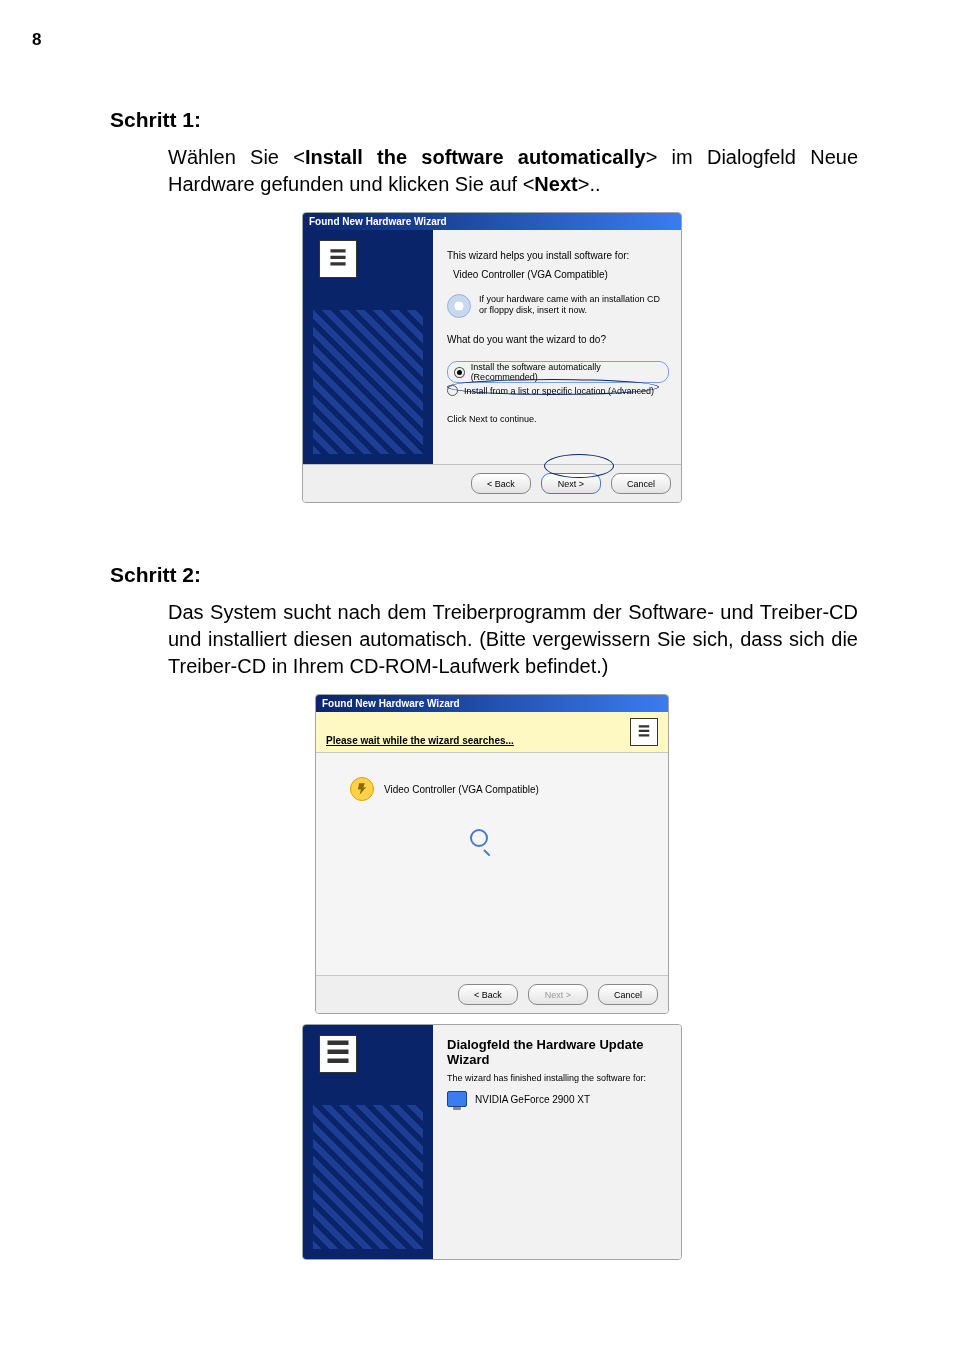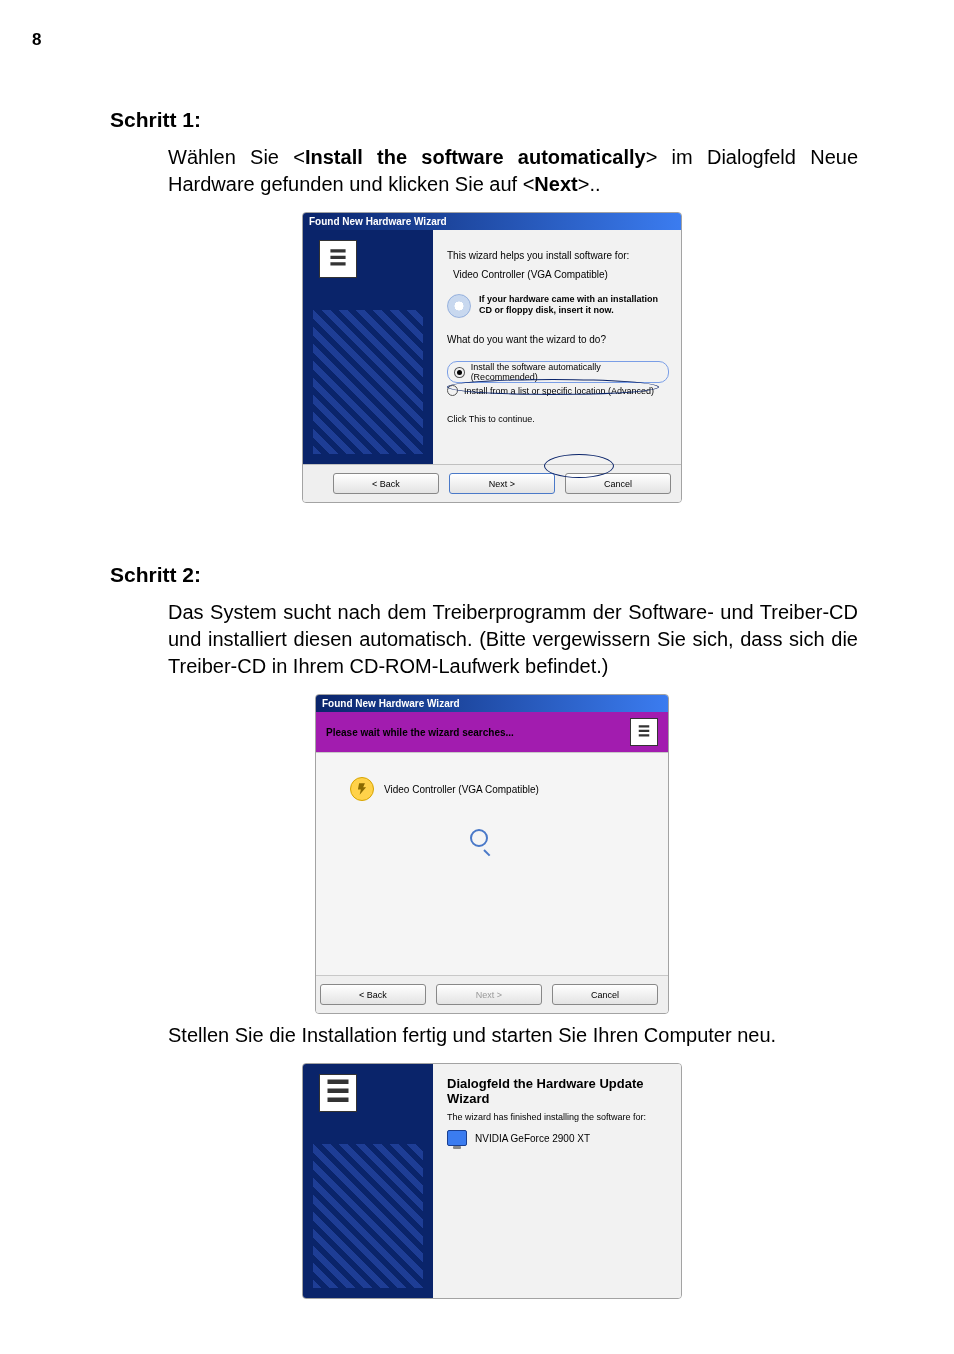--- a/index.html
+++ b/index.html
@@ -98,21 +98,21 @@
     gap: 8px;
     align-items: flex-start;
     margin-top: 6px;
   }
   .wiz1 .tip-row .cd-icon {
     width: 22px; height: 22px; flex: 0 0 22px;
     border-radius: 50%;
     background: radial-gradient(circle at 50% 50%, #fff 0 28%, #c8d8ef 30% 70%, #9ab4df 72%);
     border: 1px solid #9ab4df;
   }
-  .wiz1 .tip-row .tip-text { font-weight: bold; font-size: 9px; line-height: 1.25; }
+  .wiz1 .tip-row .tip-text { font-weight: normal; font-size: 9px; line-height: 1.25; }
   .wiz1 .options { margin-top: 6px; }
   .wiz1 .opt {
     display: flex;
     align-items: center;
     gap: 6px;
     margin: 2px 0;
     font-size: 9px;
   }
   .wiz1 .opt .radio {
     width: 9px; height: 9px; border: 1px solid #555; border-radius: 50%;
@@ -132,26 +132,26 @@
     background: #efefef;
     display: flex;
     justify-content: flex-end;
     gap: 10px;
   }
   .wiz-btn {
     font-size: 9px;
     height: 19px;
     min-width: 56px;
     border: 1px solid #888;
-    border-radius: 3px;
+    border-radius: 9px;
     background: linear-gradient(#fff, #e3e3e3);
     display: inline-flex;
     align-items: center;
     justify-content: center;
-    padding: 0 24px;
+    padding: 0 1px;
   }
   .wiz-btn.primary { border: 1px solid #4a79c8; }
   .wiz-btn.disabled { color: #999; }
 
   
   .wiz2 {
     width: 352px;
     border: 1px solid #a3a3a3;
     border-radius: 4px;
     background: #f5f5f5;
@@ -160,26 +160,27 @@
     overflow: hidden;
   }
   .wiz2 .titlebar {
     background: linear-gradient(to right, #0a246a, #3b7cf0);
     color: #fff;
     font-weight: bold;
     font-size: 10px;
     padding: 3px 6px;
   }
   .wiz2 .header {
-    background: #a21caf;
+    background: #fef9c3;
     border-bottom: 1px solid #c8c8c8;
     padding: 6px 10px;
     display: flex;
     justify-content: space-between;
-    align-items: center;
+    align-items: flex-end;
+    text-decoration: underline;
   }
   .wiz2 .header .txt { font-weight: bold; font-size: 10px; }
   .wiz2 .header .badge-sm {
     width: 26px; height: 26px; border: 1px solid #333; background: #fff;
     display: flex; align-items: center; justify-content: center;
   }
   .wiz2 .center {
     height: 188px;
     padding: 24px 20px 10px 34px;
   }
@@ -328,21 +329,21 @@
               <span class="radio">
                   <span class="dot"></span>
                 </span>
               <span>Install the software automatically (Recommended)</span>
             </div>
             <div class="opt">
               <span class="radio"></span>
               <span>Install from a list or specific location (Advanced)</span>
             </div>
           </div>
-          <div class="click-next">Click This to continue.</div>
+          <div class="click-next">Click Next to continue.</div>
         </div>
       </div>
       <div class="footer">
         <div class="wiz-btn">&lt; Back</div>
         <div class="wiz-btn primary" style="position:relative;">Next &gt;</div>
         <div class="wiz-btn">Cancel</div>
       </div>
 
       <div class="anno-oval" style="left:144px; top:166px; width:210px; height:14px;"></div>
       <div class="anno-oval" style="left:241px; top:241px; width:68px; height:22px;"></div>
@@ -377,21 +378,20 @@
           </div>
       </div>
       <div class="footer">
         <div class="wiz-btn">&lt; Back</div>
         <div class="wiz-btn disabled">Next &gt;</div>
         <div class="wiz-btn">Cancel</div>
       </div>
     </div>
   </div>
 
-  <p class="body-text">Stellen Sie die Installation fertig und starten Sie Ihren Computer neu.</p>
 
   <div class="wizard-wrap">
     <div class="wiz3">
       <div class="body">
         <div class="side">
           <div class="badge">
             <svg viewBox="0 0 24 24">
                 <path fill="#333" d="M5 3h14v3H5zM5 9h14v3H5zM5 15h14v3H5z"></path>
               </svg>
           </div>

